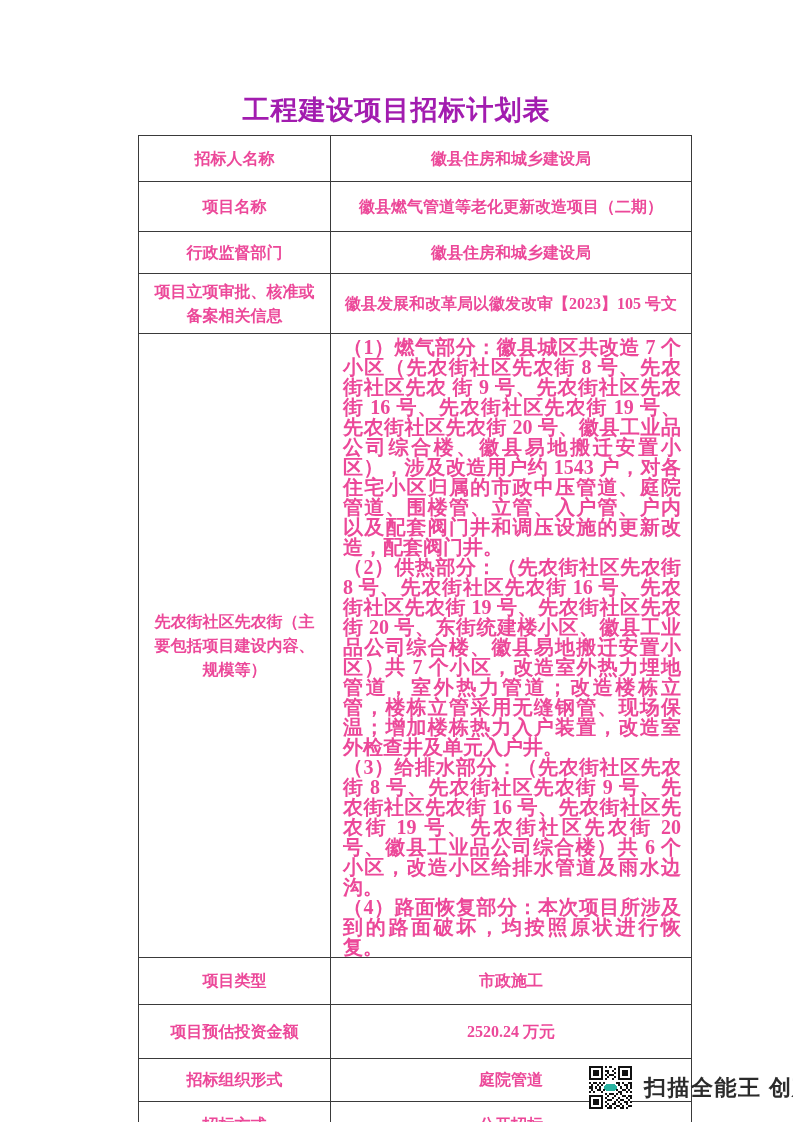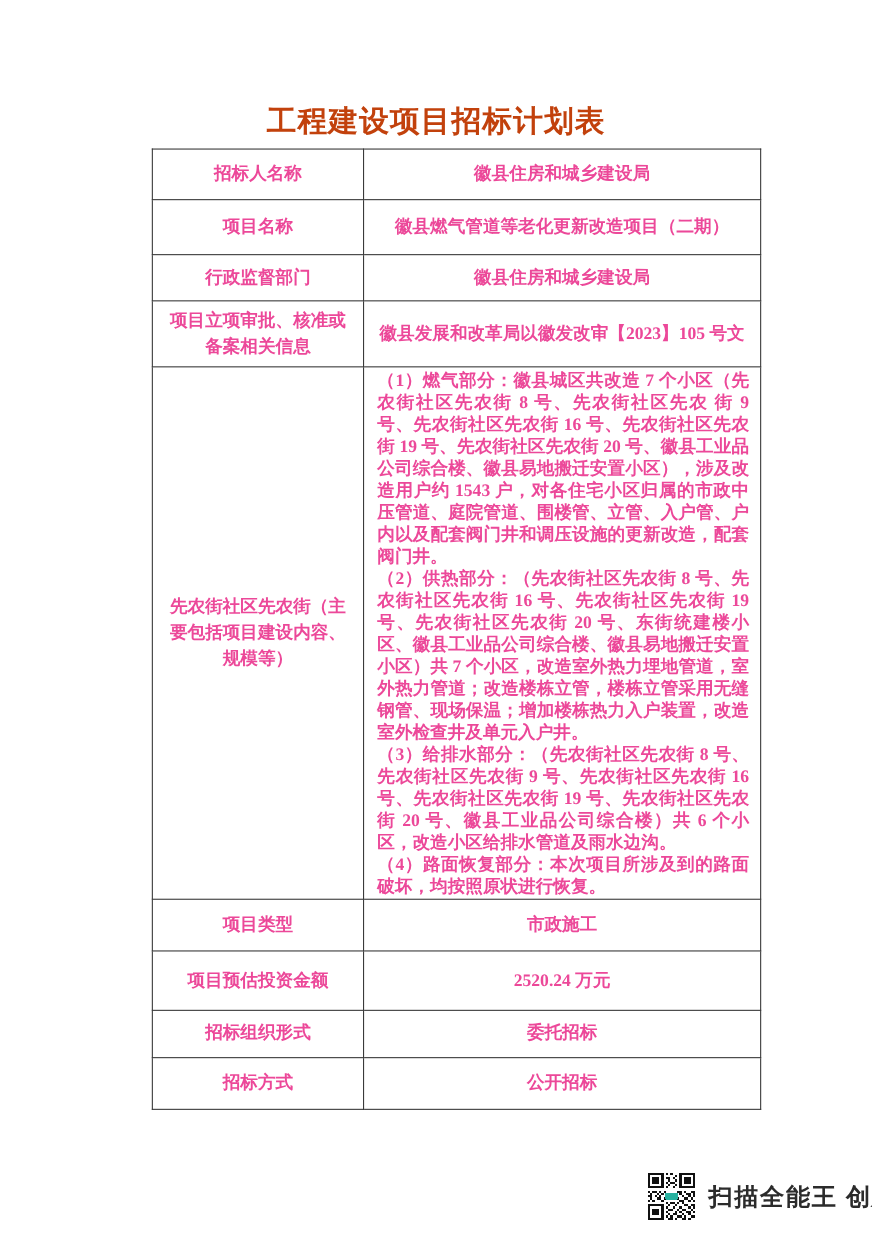--- a/index.html
+++ b/index.html
@@ -13,21 +13,21 @@
     overflow:hidden;
   }
   .title{
     position:absolute;
     top:92px;left:0;width:100%;
     margin:0;
     text-align:center;
     font-size:27px;
     font-weight:bold;
     letter-spacing:1px;
-    color:#c2410c;
+    color:#a21caf;
   }
   table.plan-table{
     position:absolute;
     left:138px;top:135px;
     width:517px;
     border-collapse:collapse;
     table-layout:fixed;
   }
   table.plan-table td{
     border:1.5px solid #3a3a3a;
@@ -57,21 +57,21 @@
   tr.r5{height:440px;}
   tr.r6{height:47px;}
   tr.r7{height:54px;}
   tr.r8{height:43px;}
   tr.r9{height:47px;}
   tr.r5 td.val{
     text-align:justify;
     vertical-align:top;
     white-space:pre-wrap;
     padding:3px 10px 0 12px;
-    font-size:16px;
+    font-size:20px;
     line-height:20px;
     margin-top:37px;
   }
   .footer{
     position:absolute;
     left:589px;top:1066px;
     display:flex;
     align-items:center;
     gap:12px;
   }
@@ -123,21 +123,21 @@
       <tr class="r6">
         <td class="lab">项目类型</td>
         <td class="val">市政施工</td>
       </tr>
       <tr class="r7">
         <td class="lab">项目预估投资金额</td>
         <td class="val">2520.24 万元</td>
       </tr>
       <tr class="r8">
         <td class="lab">招标组织形式</td>
-        <td class="val">委托招标</td>
+        <td class="val">庭院管道</td>
       </tr>
       <tr class="r9">
         <td class="lab">招标方式</td>
         <td class="val">公开招标</td>
       </tr>
     </tbody>
   </table>
 
   <div class="footer">
     <svg class="qr" viewBox="0 0 21 21" shape-rendering="crispEdges" aria-hidden="true">

